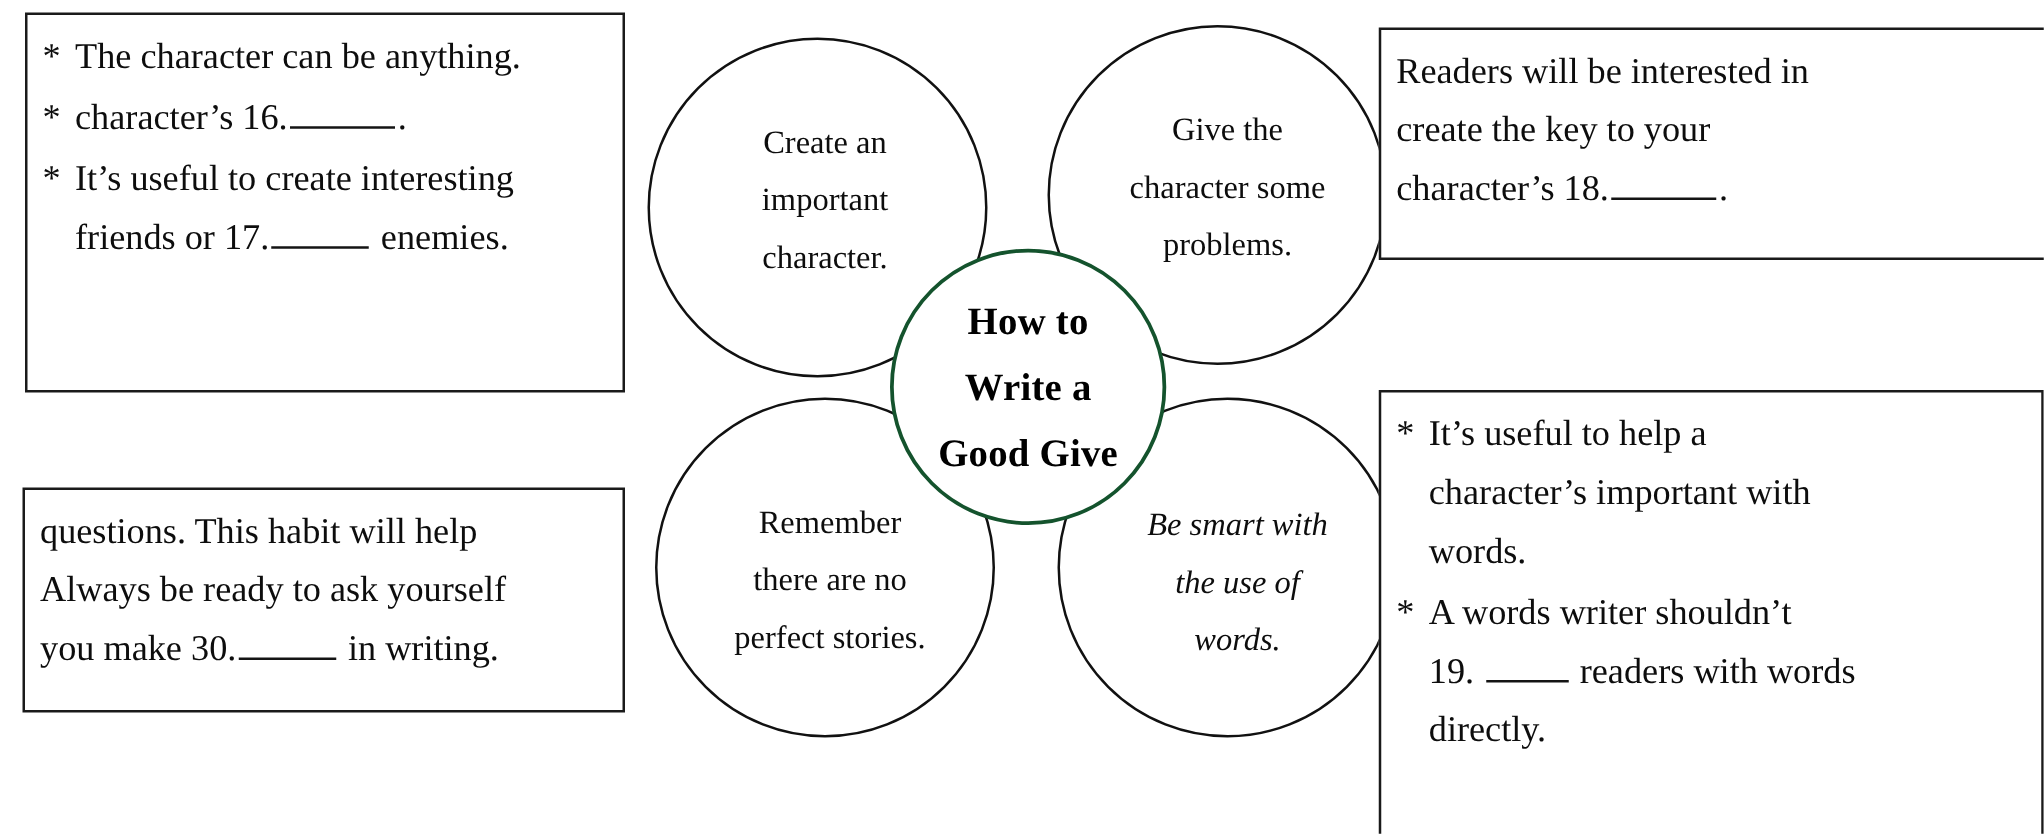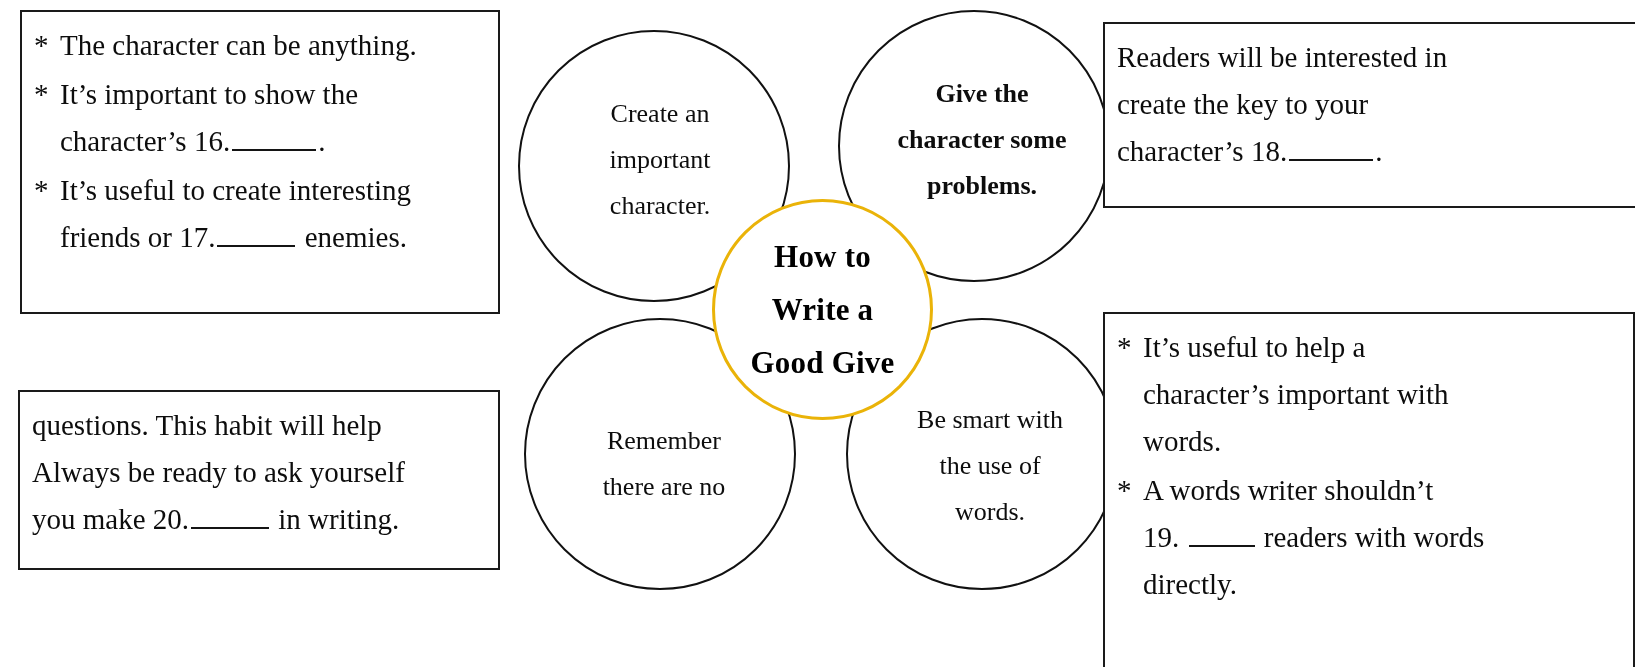--- a/index.html
+++ b/index.html
@@ -94,37 +94,37 @@
     text-align: center;
     z-index: 2;
   }
   .petal-text {
     font-size: 26px;
     line-height: 1.78;
     color: #0d0d0d;
     padding: 0 10px;
   }
   #petal-top-left     { left: 518px; top: 30px;  width: 272px; height: 272px; }
-  #petal-top-right    { left: 838px; top: 10px;  width: 272px; height: 272px; font-weight: bold; }
+  #petal-top-right    { left: 838px; top: 20px;  width: 272px; height: 272px; }
   #petal-bottom-left  { left: 524px; top: 318px; width: 272px; height: 272px; }
-  #petal-bottom-right { left: 846px; top: 318px; width: 272px; height: 272px; }
+  #petal-bottom-right { left: 846px; top: 318px; width: 272px; height: 272px; font-style: italic; }
 
   #petal-top-left .petal-text     { transform: translate(6px, -6px); }
   #petal-top-right .petal-text    { transform: translate(8px, -6px); }
   #petal-bottom-left .petal-text  { transform: translate(4px, 10px); }
   #petal-bottom-right .petal-text { transform: translate(8px, 12px); }
 
   #center-circle {
     position: absolute;
     left: 712px;
     top: 199px;
     width: 221px;
     height: 221px;
     box-sizing: border-box;
-    border: 3px solid #eab308;
+    border: 3px solid #14532d;
     border-radius: 50%;
     background: #ffffff;
     display: flex;
     align-items: center;
     justify-content: center;
     z-index: 6;
   }
   #center-circle .center-text {
     font-size: 31px;
     font-weight: bold;
@@ -154,20 +154,21 @@
         <span>Give the</span><br>
         <span>character some</span><br>
         <span>problems.</span>
       </div>
     </div>
 
     <div class="petal" id="petal-bottom-left">
       <div class="petal-text">
         <span>Remember</span><br>
         <span>there are no</span><br>
+        <span>perfect stories.</span>
       </div>
     </div>
 
     <div class="petal" id="petal-bottom-right">
       <div class="petal-text">
         <span>Be smart with</span><br>
         <span>the use of</span><br>
         <span>words.</span>
       </div>
     </div>
@@ -185,21 +186,20 @@
   <div class="note-box" id="box-top-left">
     <div class="note-inner">
 
       <div class="bullet-line">
         <span class="star">*</span>
         <span>The character can be anything.</span>
       </div>
 
       <div class="bullet-line">
         <span class="star">*</span>
-        <div class="just">It’s important to show the</div>
         <div><span>character’s 16.</span><span class="blank w-long"></span><span>.</span></div>
       </div>
 
       <div class="bullet-line">
         <span class="star">*</span>
         <div>It’s useful to create interesting</div>
         <div><span>friends or 17.</span><span class="blank w-mid"></span>&nbsp;<span>enemies.</span></div>
       </div>
 
     </div>
@@ -210,21 +210,21 @@
       <div class="just">Readers will be interested in</div>
       <div class="just">create the key to your</div>
       <div><span>character’s 18.</span><span class="blank w-long"></span><span>.</span></div>
     </div>
   </div>
 
   <div class="note-box" id="box-bottom-left">
     <div class="note-inner">
       <div class="just">questions. This habit will help</div>
       <div class="just">Always be ready to ask yourself</div>
-      <div><span>you make 20.</span><span class="blank w-mid"></span>&nbsp;<span>in writing.</span></div>
+      <div><span>you make 30.</span><span class="blank w-mid"></span>&nbsp;<span>in writing.</span></div>
     </div>
   </div>
 
   <div class="note-box" id="box-bottom-right">
     <div class="note-inner">
 
       <div class="bullet-line">
         <span class="star">*</span>
         <div class="just">It’s useful to help a</div>
         <div class="just">character’s important with</div>

